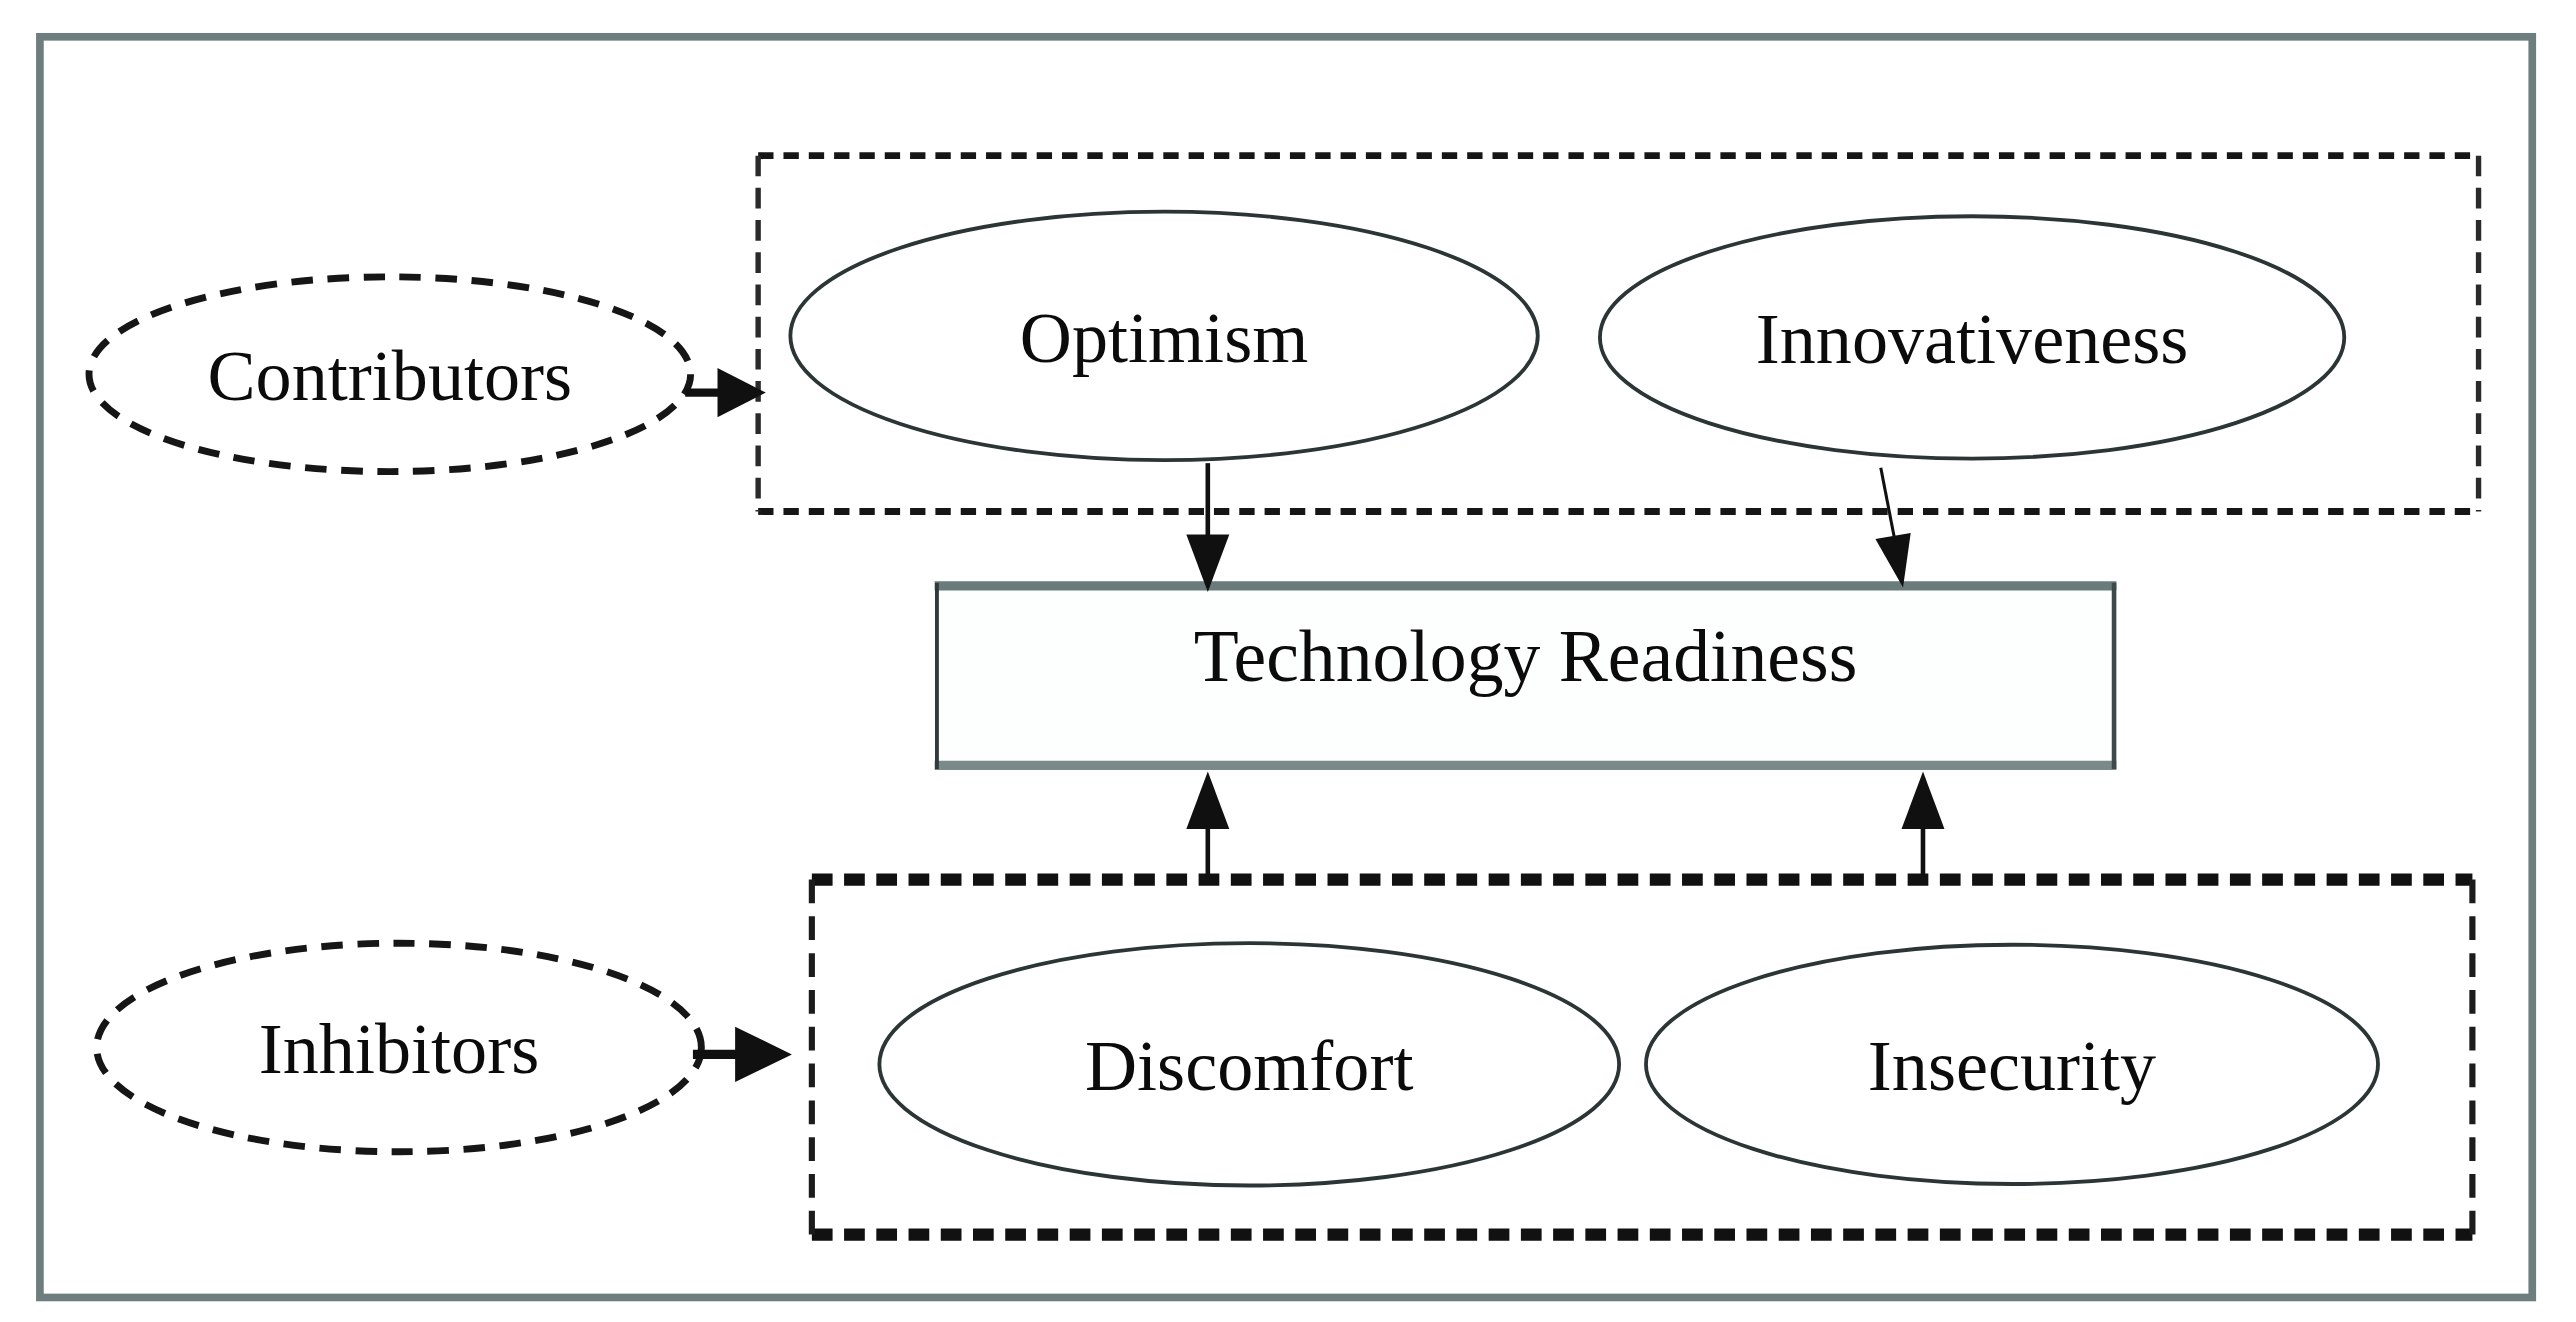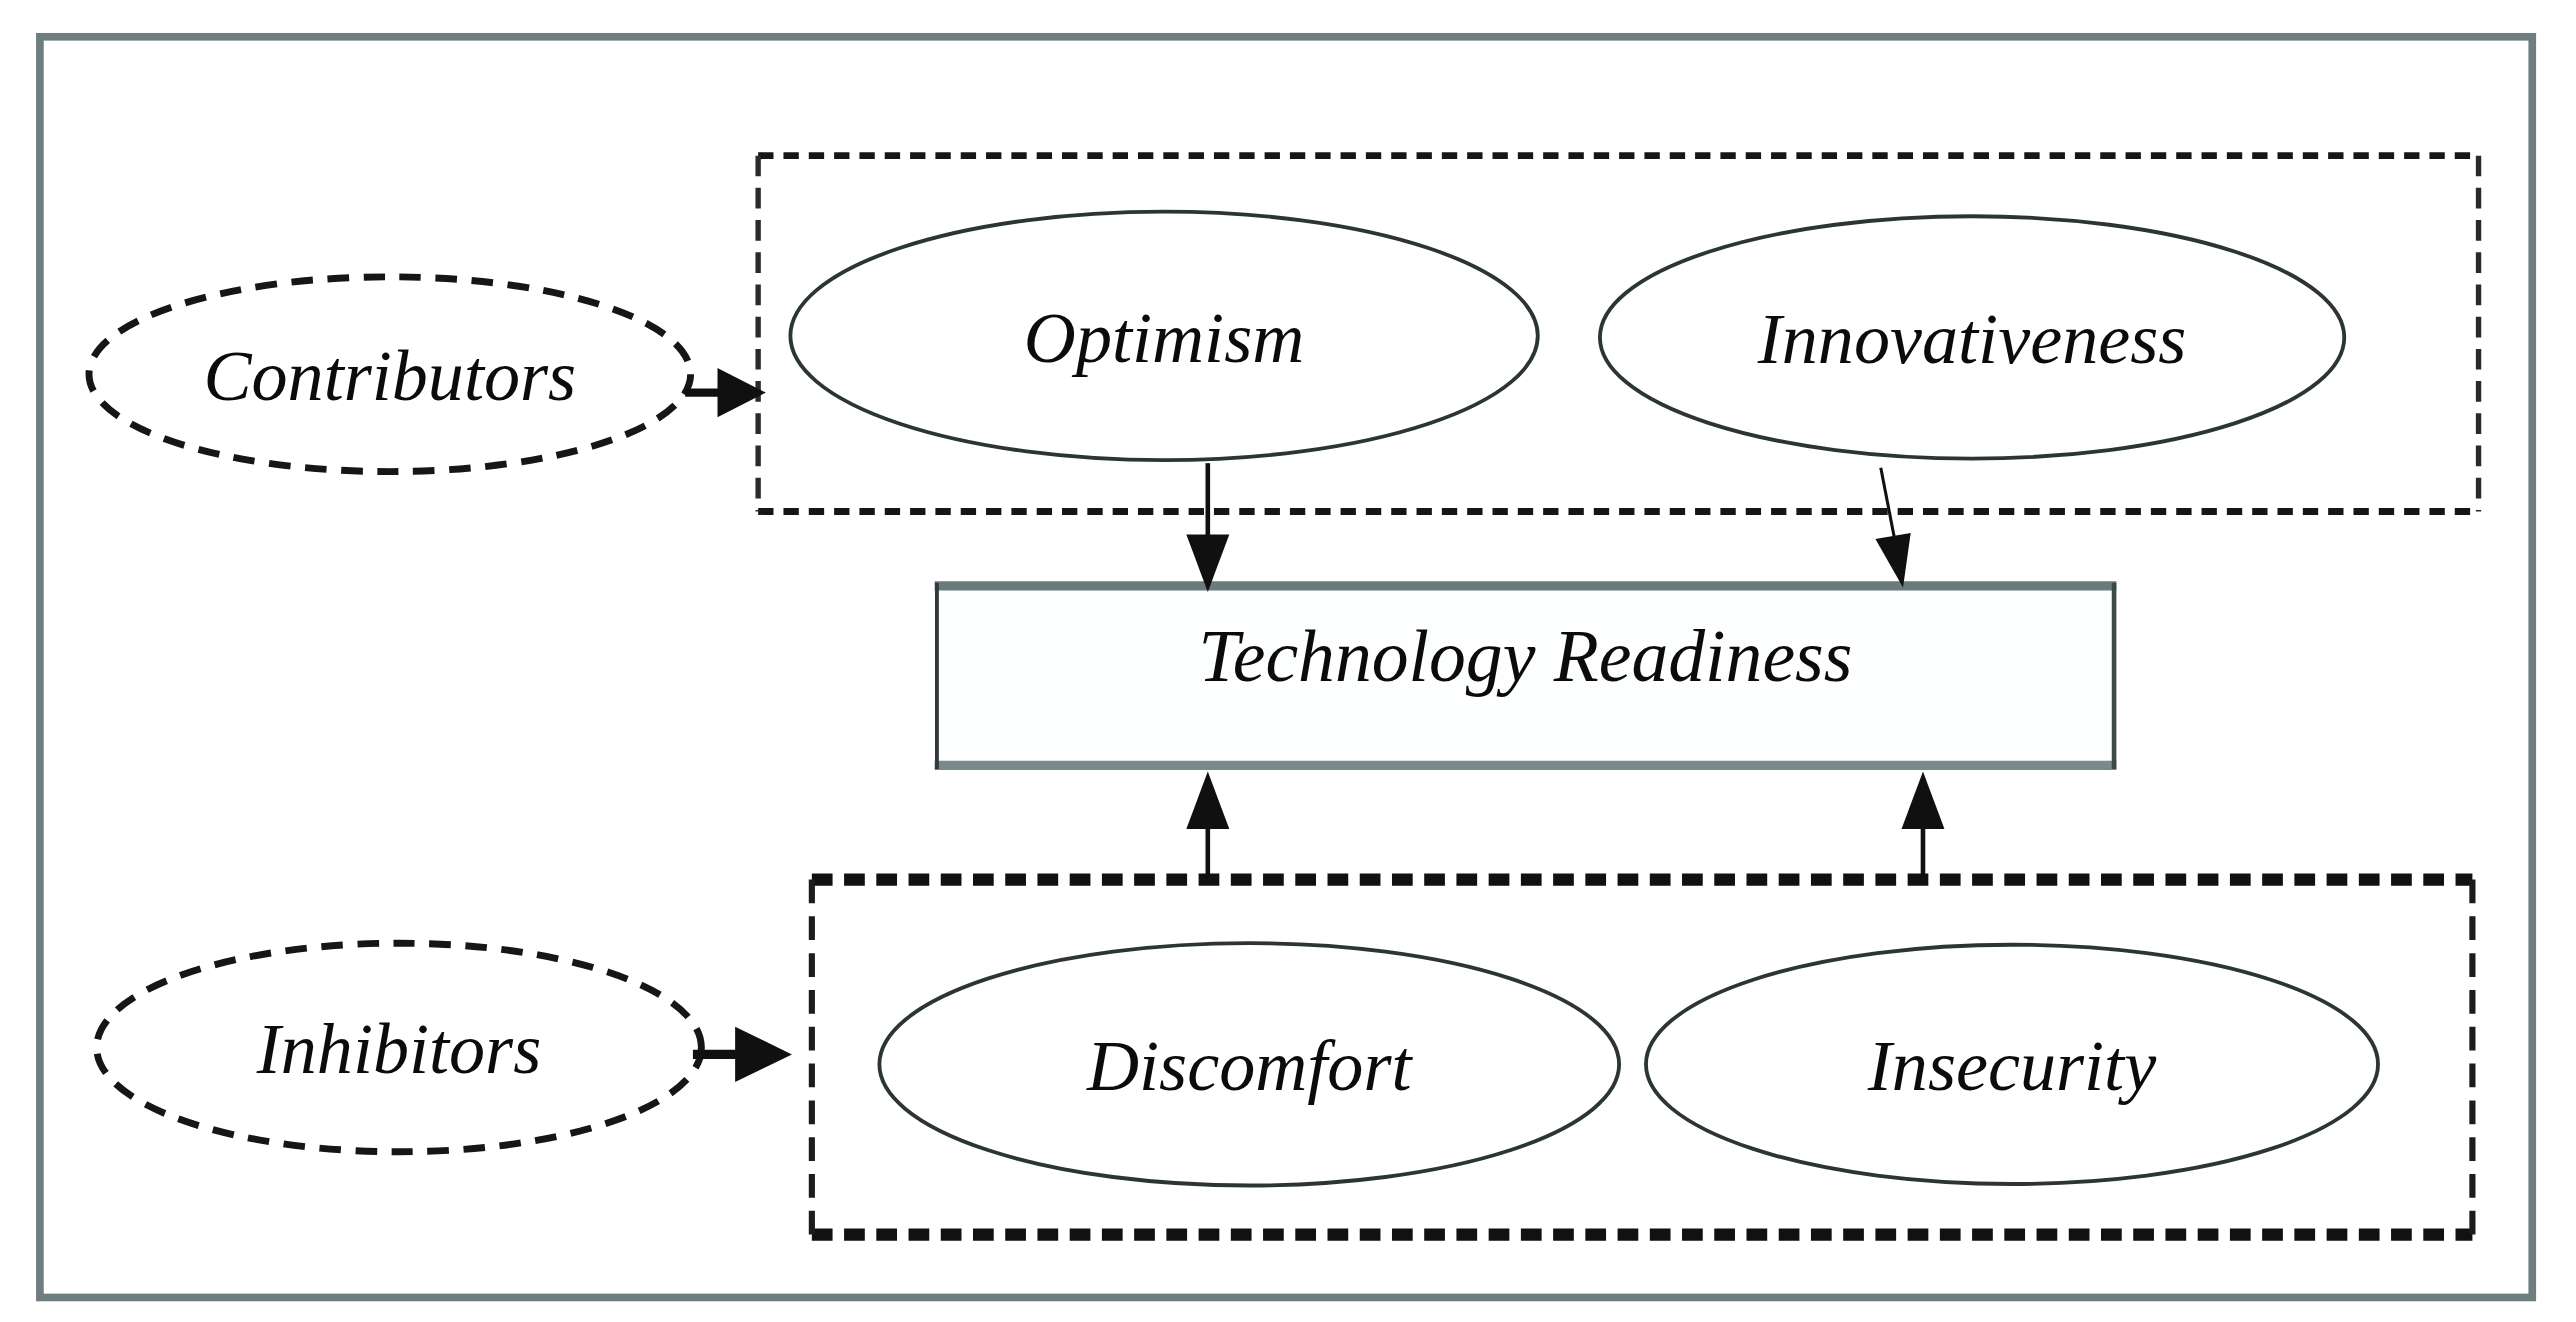--- a/index.html
+++ b/index.html
@@ -6,21 +6,20 @@
     margin: 0;
     padding: 0;
     background: #ffffff;
     width: 100%;
     height: 100%;
   }
   .figure-wrap {
     width: 100vw;
     height: 100vh;
     background: #ffffff;
-    font-style: italic;
   }
   svg {
     display: block;
     width: 100%;
     height: 100%;
   }
   .node-label {
     font-family: "Liberation Serif", "DejaVu Serif", serif;
     font-size: 94px;
     fill: #0b0b0b;

